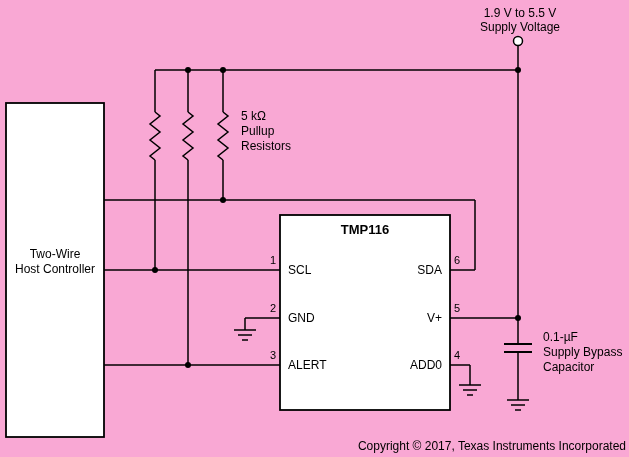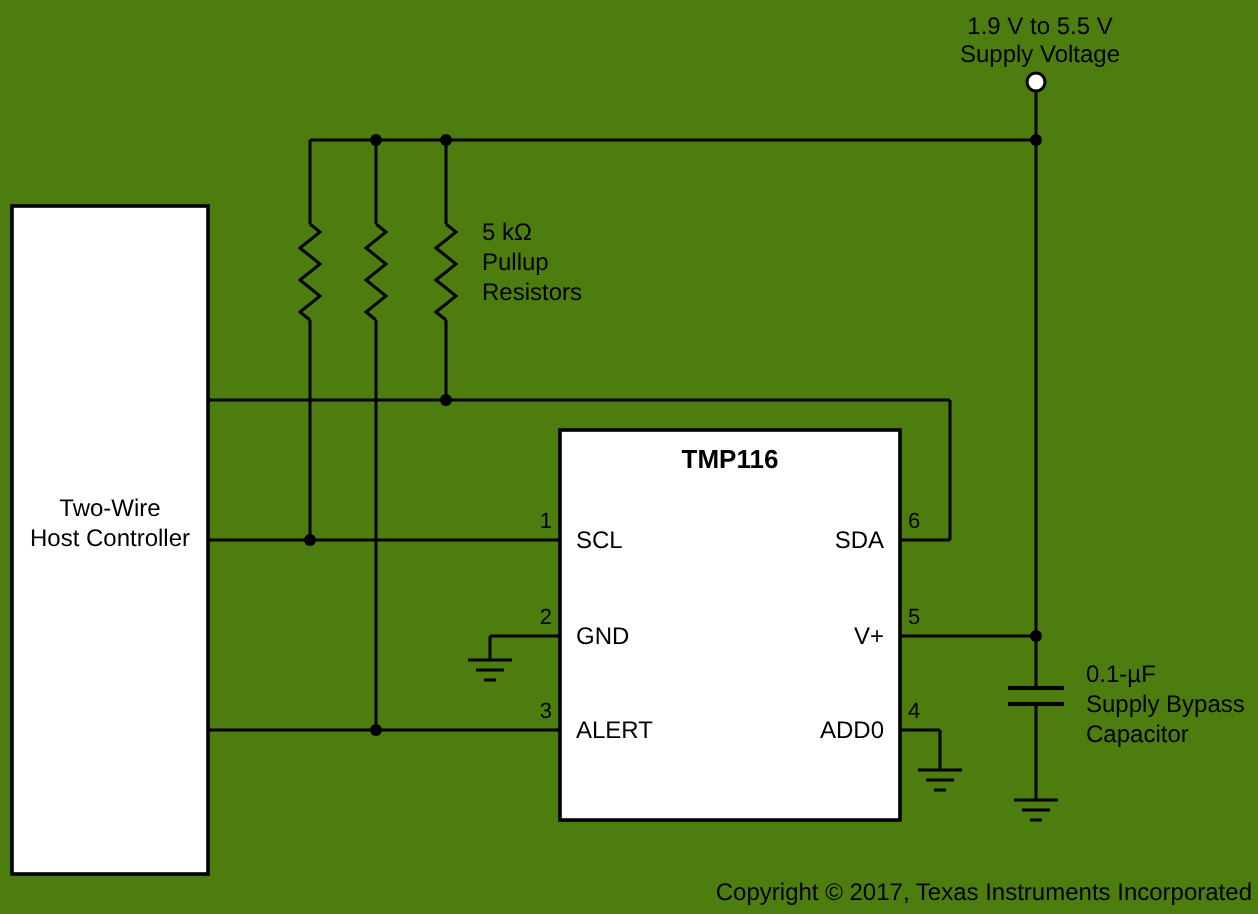--- a/index.html
+++ b/index.html
@@ -4,21 +4,21 @@
 <style>
   html, body {
     margin: 0;
     padding: 0;
     background: #ffffff;
   }
   .page {
     position: relative;
     width: 629px;
     height: 457px;
-    background: #4d7c0f;
+    background: #f9a8d4;
     font-family: "Liberation Sans", sans-serif;
   }
   svg { display: block; }
   .wire {
     stroke: var(--wire-color, #000000);
     stroke-width: 1.5;
     fill: none;
   }
   .box {
     stroke: var(--wire-color, #000000);

